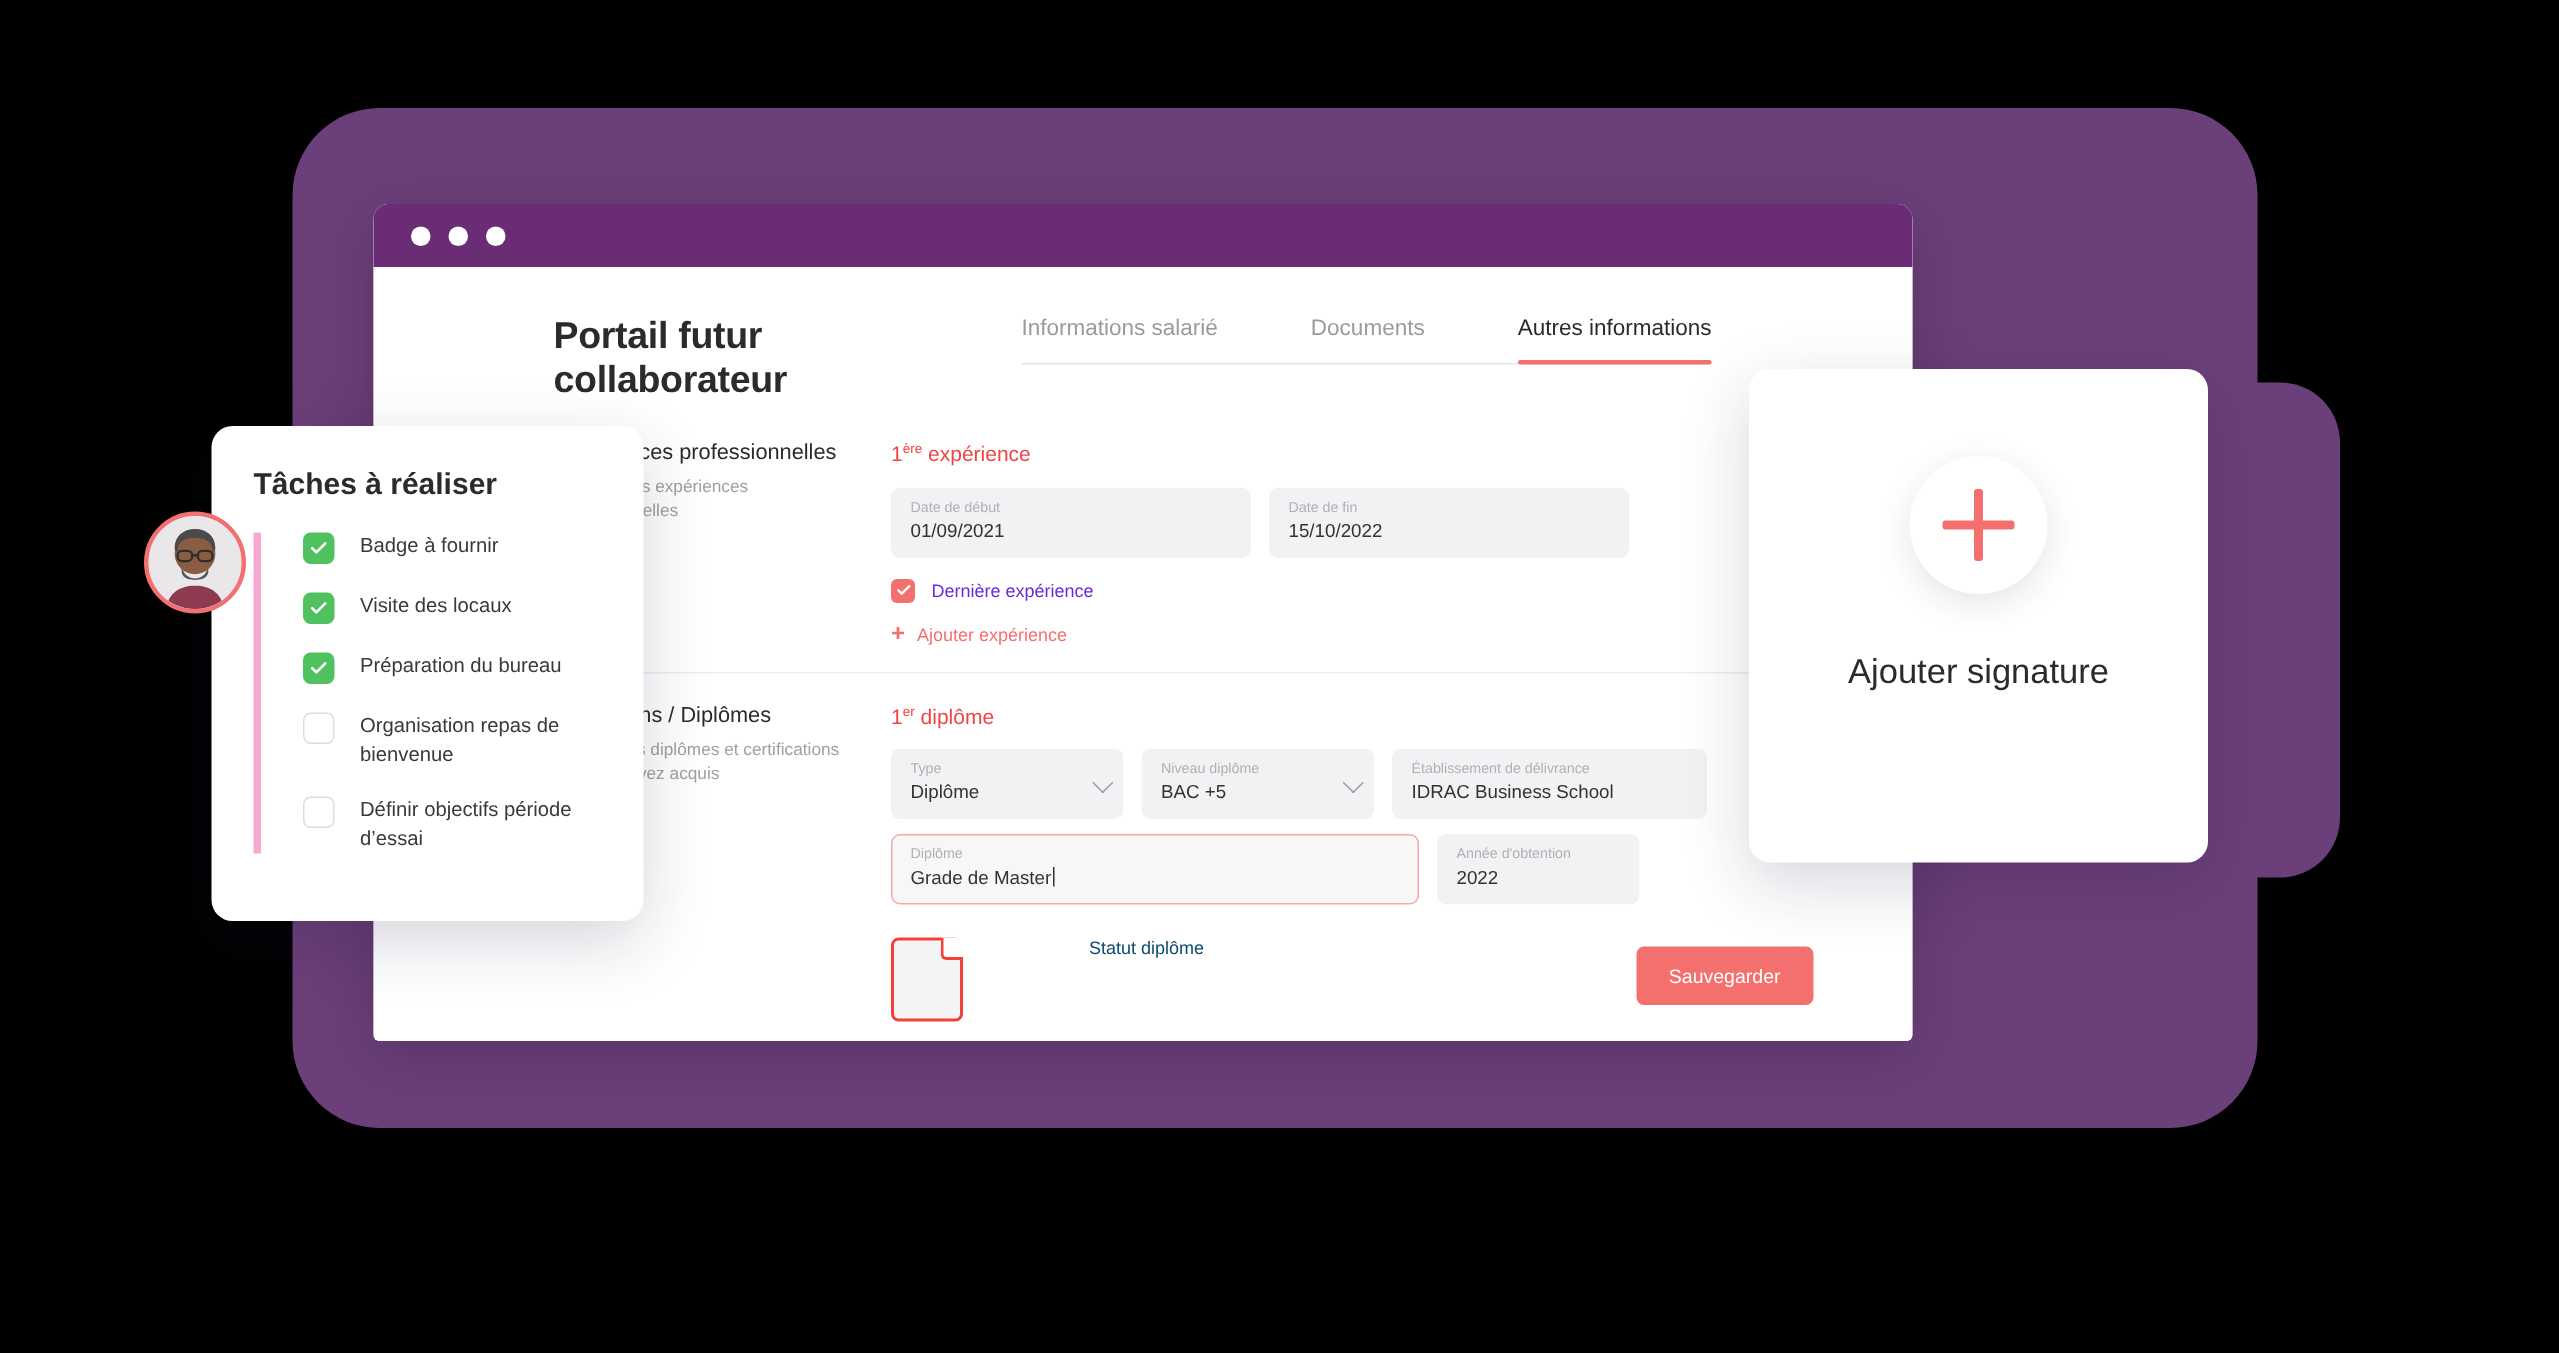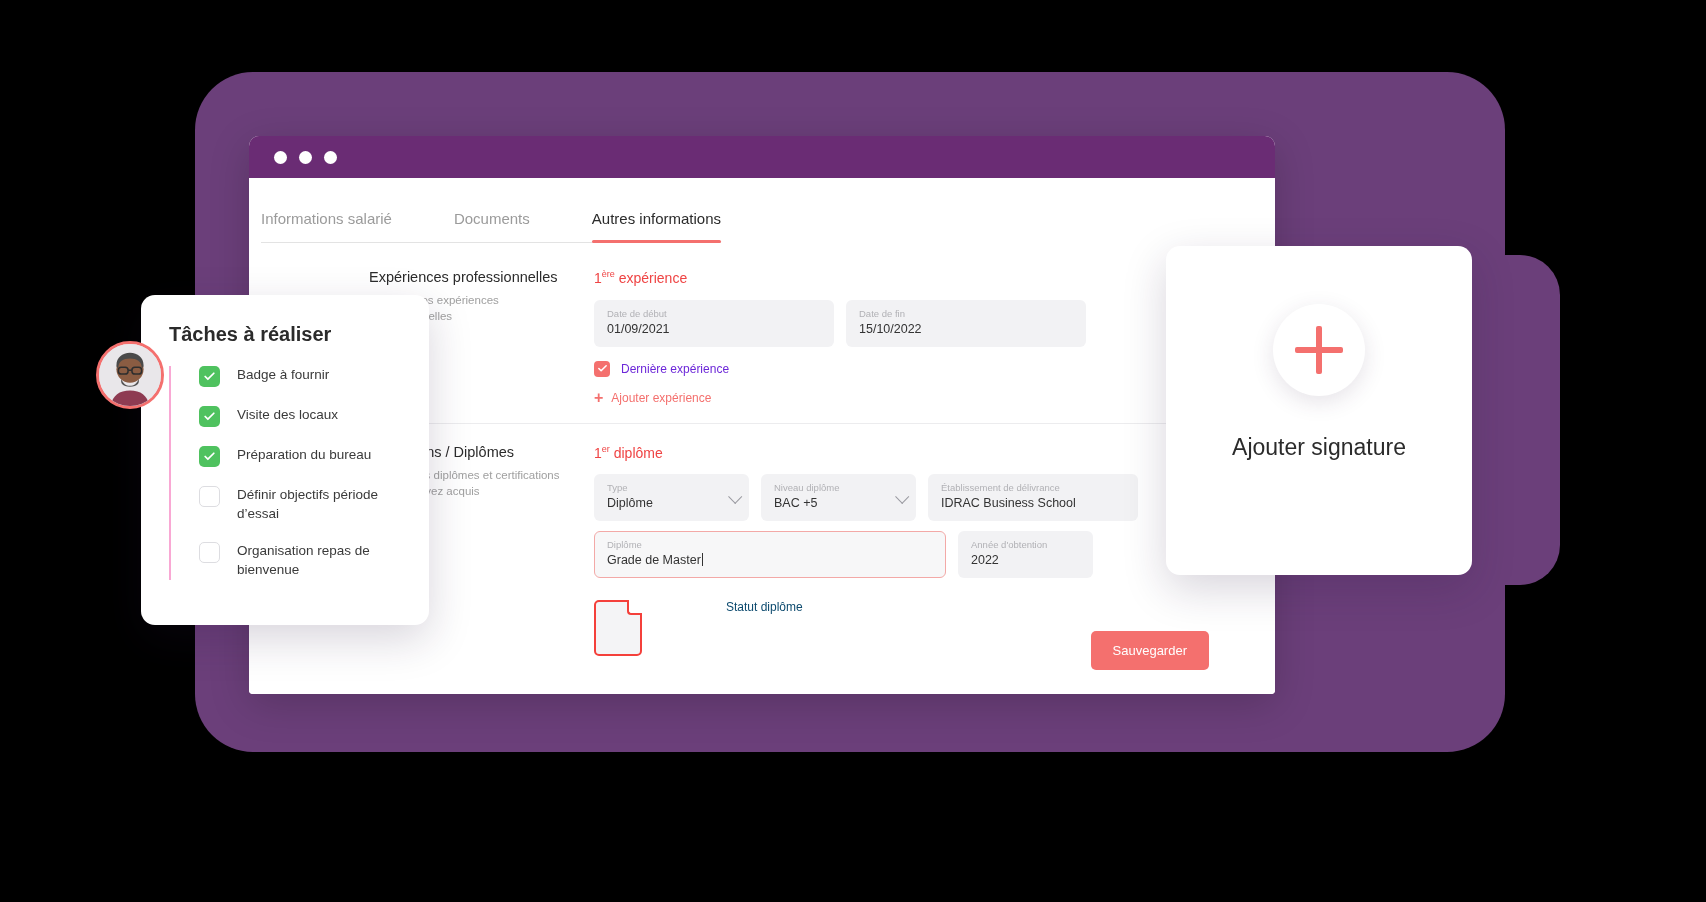--- a/index.html
+++ b/index.html
@@ -97,26 +97,26 @@
   #status-block{margin-left:40px;}
   .status-title{font-size:12px;color:#0c4a6e;margin-bottom:12px;}
   #save-button{
     position:absolute;right:66px;bottom:24px;background:#f4706e;color:#fff;border:none;
     font-size:13px;font-family:inherit;padding:12px 22px;border-radius:5px;cursor:pointer;
     font-weight:500;
   }
 
   
   #tasks-card{
-    position:absolute;left:141px;top:295px;width:288px;height:330px;background:#fff;
+    position:absolute;left:141px;top:284px;width:288px;height:330px;background:#fff;
     border-radius:14px;box-shadow:0 14px 44px rgba(40,20,60,.18);padding:28px 24px 0 28px;
     box-sizing:border-box;
   }
   #tasks-title{font-size:20px;font-weight:bold;color:#2b2b2b;margin-bottom:20px;}
-  #tasks-list{border-left:2px solid #f9a8d4;padding-left:28px;}
+  #tasks-list{border-left:5px solid #f9a8d4;padding-left:28px;}
   .task{display:flex;align-items:flex-start;margin-bottom:19px;}
   .task-box{width:21px;height:21px;border-radius:5px;flex:0 0 21px;display:flex;align-items:center;justify-content:center;}
   .task-box.done{background:#4fc25f;}
   .task-box.todo{background:#fff;border:1.4px solid #dddde1;box-sizing:border-box;}
   .task-box svg{width:13px;height:13px;}
   .task-text{font-size:13.5px;color:#3a3a3a;margin-left:17px;line-height:1.38;}
 
   
   #avatar{
     position:absolute;left:96px;top:341px;width:62px;height:62px;border-radius:50%;
@@ -152,20 +152,21 @@
 
   <div id="browser-titlebar">
     <span class="dot"></span>
     <span class="dot"></span>
     <span class="dot"></span>
   </div>
 
   <div id="browser-body">
 
     <div id="app-header">
+      <div id="page-title">Portail futur collaborateur</div>
       <div id="tabs">
         <div id="tab-underline-track" style="width: 460.016px;"></div>
         <div class="tab">Informations salarié</div>
         <div class="tab">Documents</div>
         <div class="tab active">Autres informations</div>
         <div id="tab-underline-active" style="left: 330.781px; width: 129.234px;"></div>
       </div>
     </div>
 
     <div class="section" style="margin-top:26px;">
@@ -288,26 +289,26 @@
       <span class="task-box done">
         <svg viewBox="0 0 24 24" fill="none" stroke="#ffffff" stroke-width="3.2" stroke-linecap="round" stroke-linejoin="round">
             <polyline points="20 6 9 17 4 12"></polyline>
           </svg>
       </span>
       <span class="task-text">Préparation du bureau</span>
     </div>
 
     <div class="task">
       <span class="task-box todo"></span>
+      <span class="task-text">Organisation repas de bienvenue</span>
+    </div>
+
+    <div class="task">
+      <span class="task-box todo"></span>
       <span class="task-text">Définir objectifs période d’essai</span>
-    </div>
-
-    <div class="task">
-      <span class="task-box todo"></span>
-      <span class="task-text">Organisation repas de bienvenue</span>
     </div>
   </div>
 </div>
 
 <div id="avatar">
   <svg viewBox="0 0 64 64">
     <rect width="64" height="64" fill="#e9e7ea"></rect>
     <circle cx="32" cy="26" r="14" fill="#8a5c42"></circle>
     <path d="M18 22c0-8 6-13 14-13s14 5 14 13c0 2-1 3-2 2 0-6-5-9-12-9s-12 3-12 9c-1 1-2 0-2-2z" fill="#4a4a4a"></path>
     <rect x="20" y="24" width="10" height="7" rx="3" fill="none" stroke="#2e2e2e" stroke-width="1.6"></rect>

